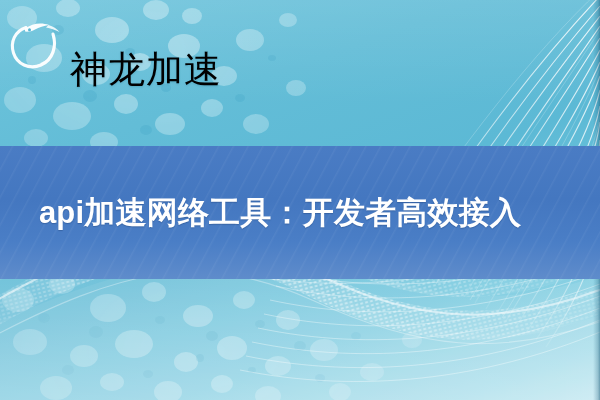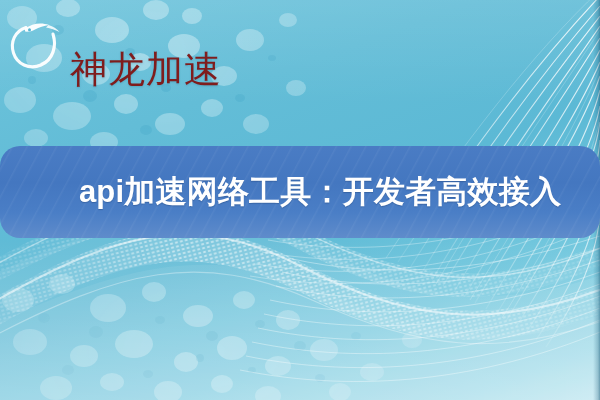--- a/index.html
+++ b/index.html
@@ -55,32 +55,31 @@
       rgba(24,90,120,0.28) 2px,
       rgba(24,90,120,0.00) 7px);
   }
 
   
   #title-band {
     position: absolute;
     left: 0;
     top: 146px;
     width: 600px;
-    height: 92px;
+    height: 133px;
     background: linear-gradient(to bottom,
       #4a7cc4 0%,
       #4477c0 40%,
       #4a7ec6 72%,
       #5f8ccb 100%);
     box-shadow: 0 0 0 0 rgba(0,0,0,0);
     display: flex;
     align-items: center;
-    justify-content: flex-end;
+    justify-content: flex-start;
     overflow: hidden;
-    border-radius: 20px;
   }
   #title-band::before {
     content: "";
     position: absolute;
     inset: 0;
     background:
       repeating-linear-gradient(118deg,
         rgba(255,255,255,0.00) 0px,
         rgba(255,255,255,0.00) 10px,
         rgba(255,255,255,0.055) 11px,
@@ -109,21 +108,21 @@
     display: flex;
     align-items: center;
     gap: 6px;
   }
   #brand-mark {
     width: 56px;
     height: 56px;
     flex: 0 0 auto;
   }
   #brand-name {
-    color: #7f1d1d;
+    color: #000000;
     font-size: 37px;
     line-height: 1;
     letter-spacing: 1px;
     font-weight: normal;
     text-shadow: 0 1px 2px rgba(40,110,140,0.28);
     margin-top: 48px;
   }
 </style>
 </head>
 <body>

